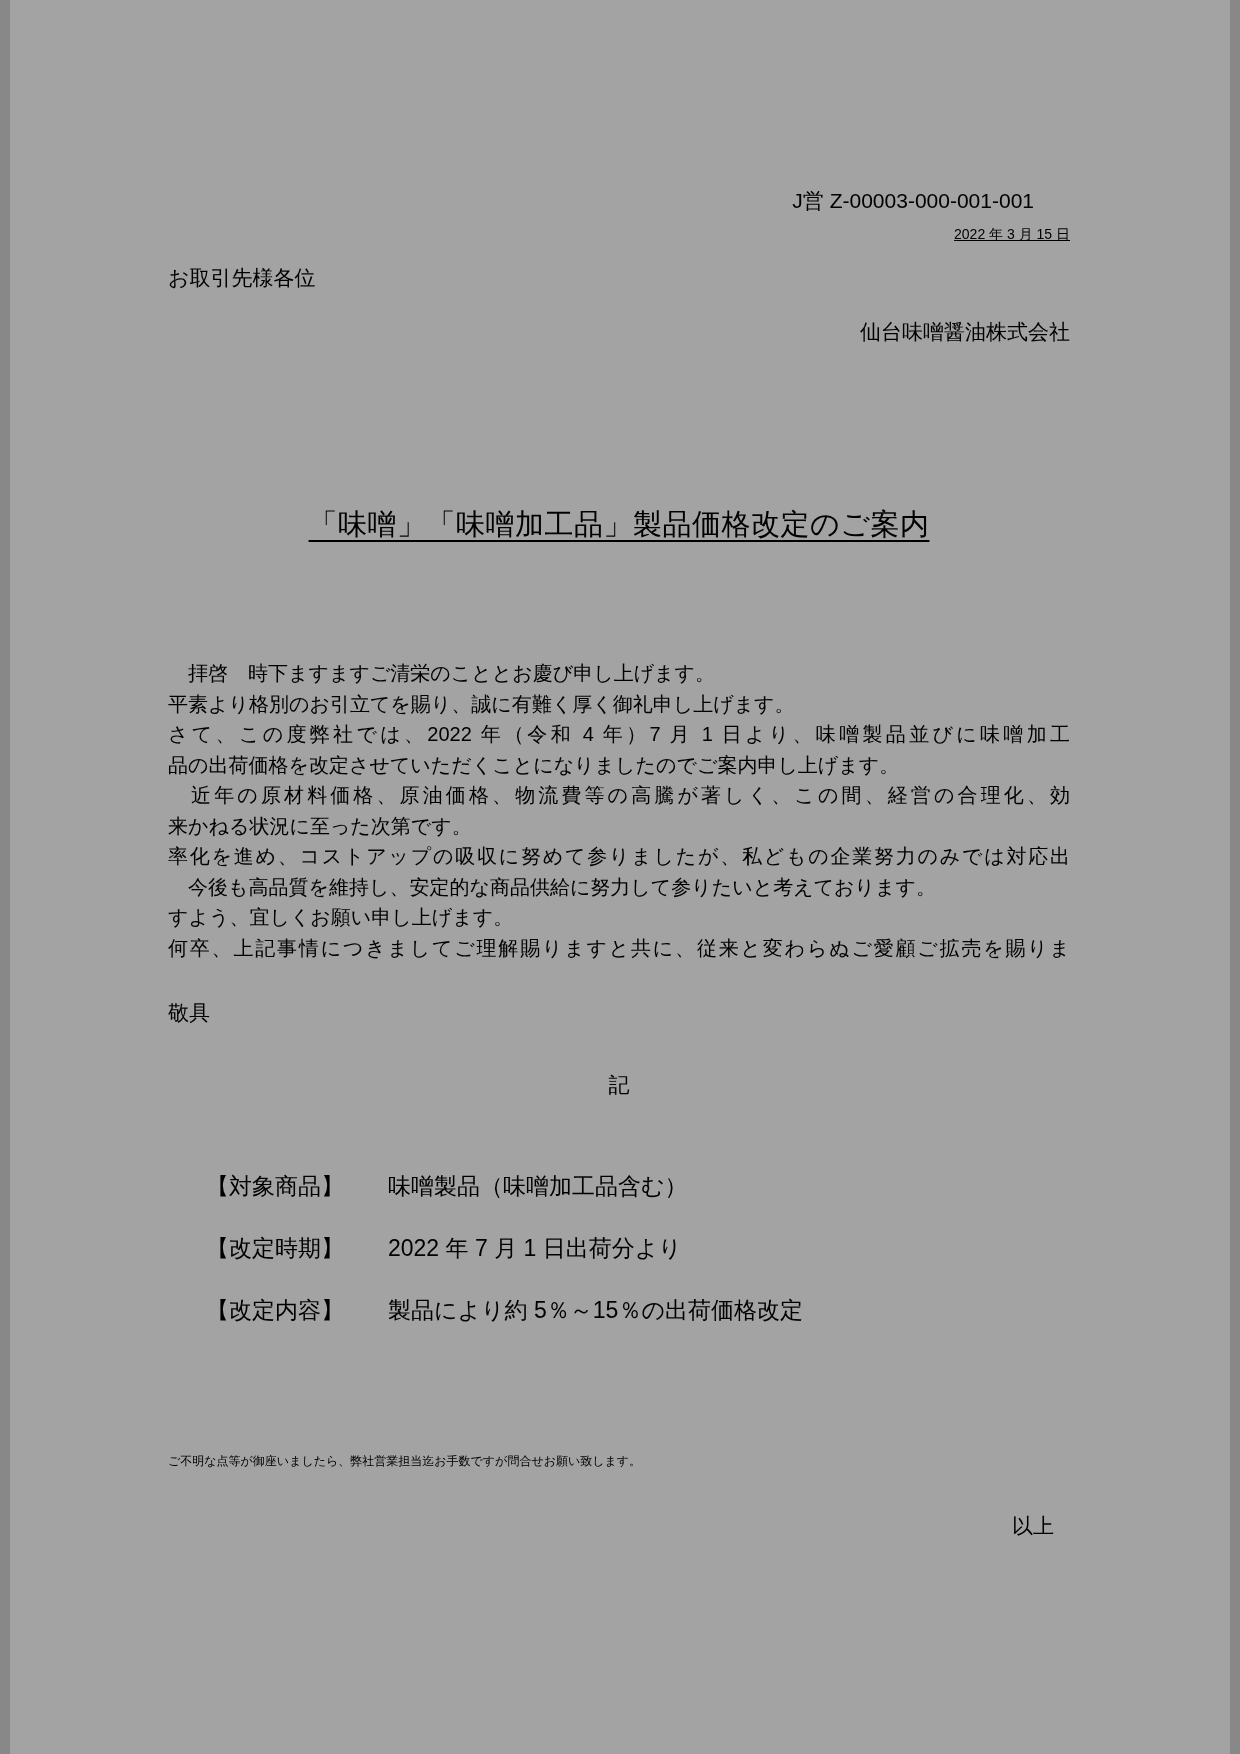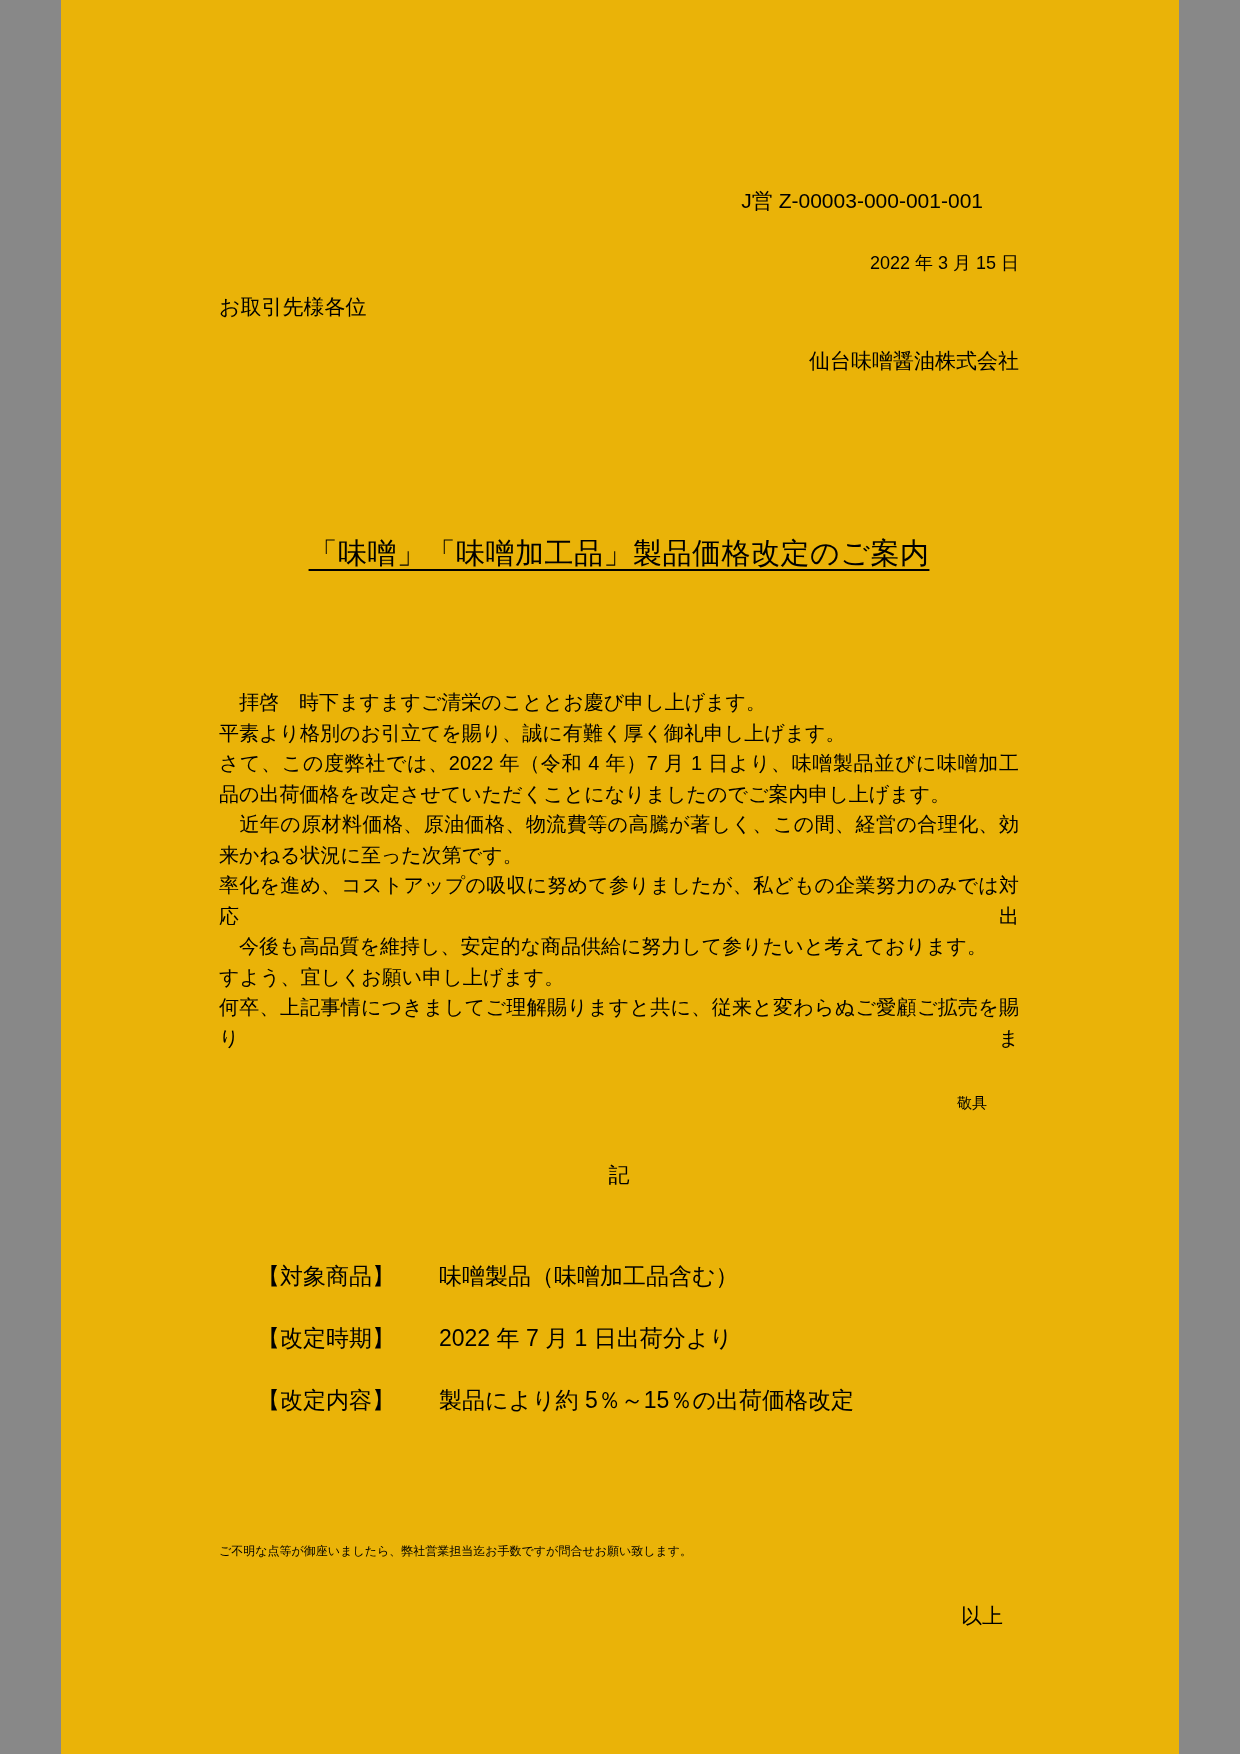--- a/index.html
+++ b/index.html
@@ -1,38 +1,39 @@
 <!DOCTYPE html>
 <html lang="ja"><head>
 <meta charset="utf-8">
 <style>
   * { margin: 0; padding: 0; box-sizing: border-box; }
   html, body { background: #888; }
   .page {
     position: relative;
-    width: 1118px;
+    width: 1220px;
     height: 1754px;
     margin: 0 auto;
-    background: #eab308;
+    background: #a3a3a3;
     color: #000000;
     font-family: "Liberation Sans", "DejaVu Sans", sans-serif;
     padding: 189px 160px 0 158px;
     overflow: hidden;
   }
   .doc-number {
     font-size: 21px;
     line-height: 23px;
     text-align: right;
     margin-right: 36px;
   }
   .doc-date {
-    font-size: 18px;
+    font-size: 14px;
     line-height: 23px;
     text-align: right;
-    margin-top: 40px;
+    margin-top: 11px;
+    text-decoration: underline;
   }
   .addressee {
     font-size: 21px;
     line-height: 23px;
     margin-top: 20px;
   }
   .company {
     font-size: 21px;
     line-height: 23px;
     text-align: right;
@@ -56,24 +57,23 @@
   .body .line {
     line-height: 30.5px;
     white-space: pre-wrap;
   }
   .body .line.full {
     text-align: justify;
     text-align-last: justify;
   }
   .closing {
     margin-top: 37px;
-    font-size: 15px;
+    font-size: 21px;
     line-height: 26px;
-    text-align: right;
-    margin-right: 32px;
+    margin-right: 22px;
   }
   .marker {
     margin-top: 46px;
     font-size: 21px;
     line-height: 26px;
     text-align: center;
   }
   .items {
     margin-top: 72px;
     padding-left: 38px;

